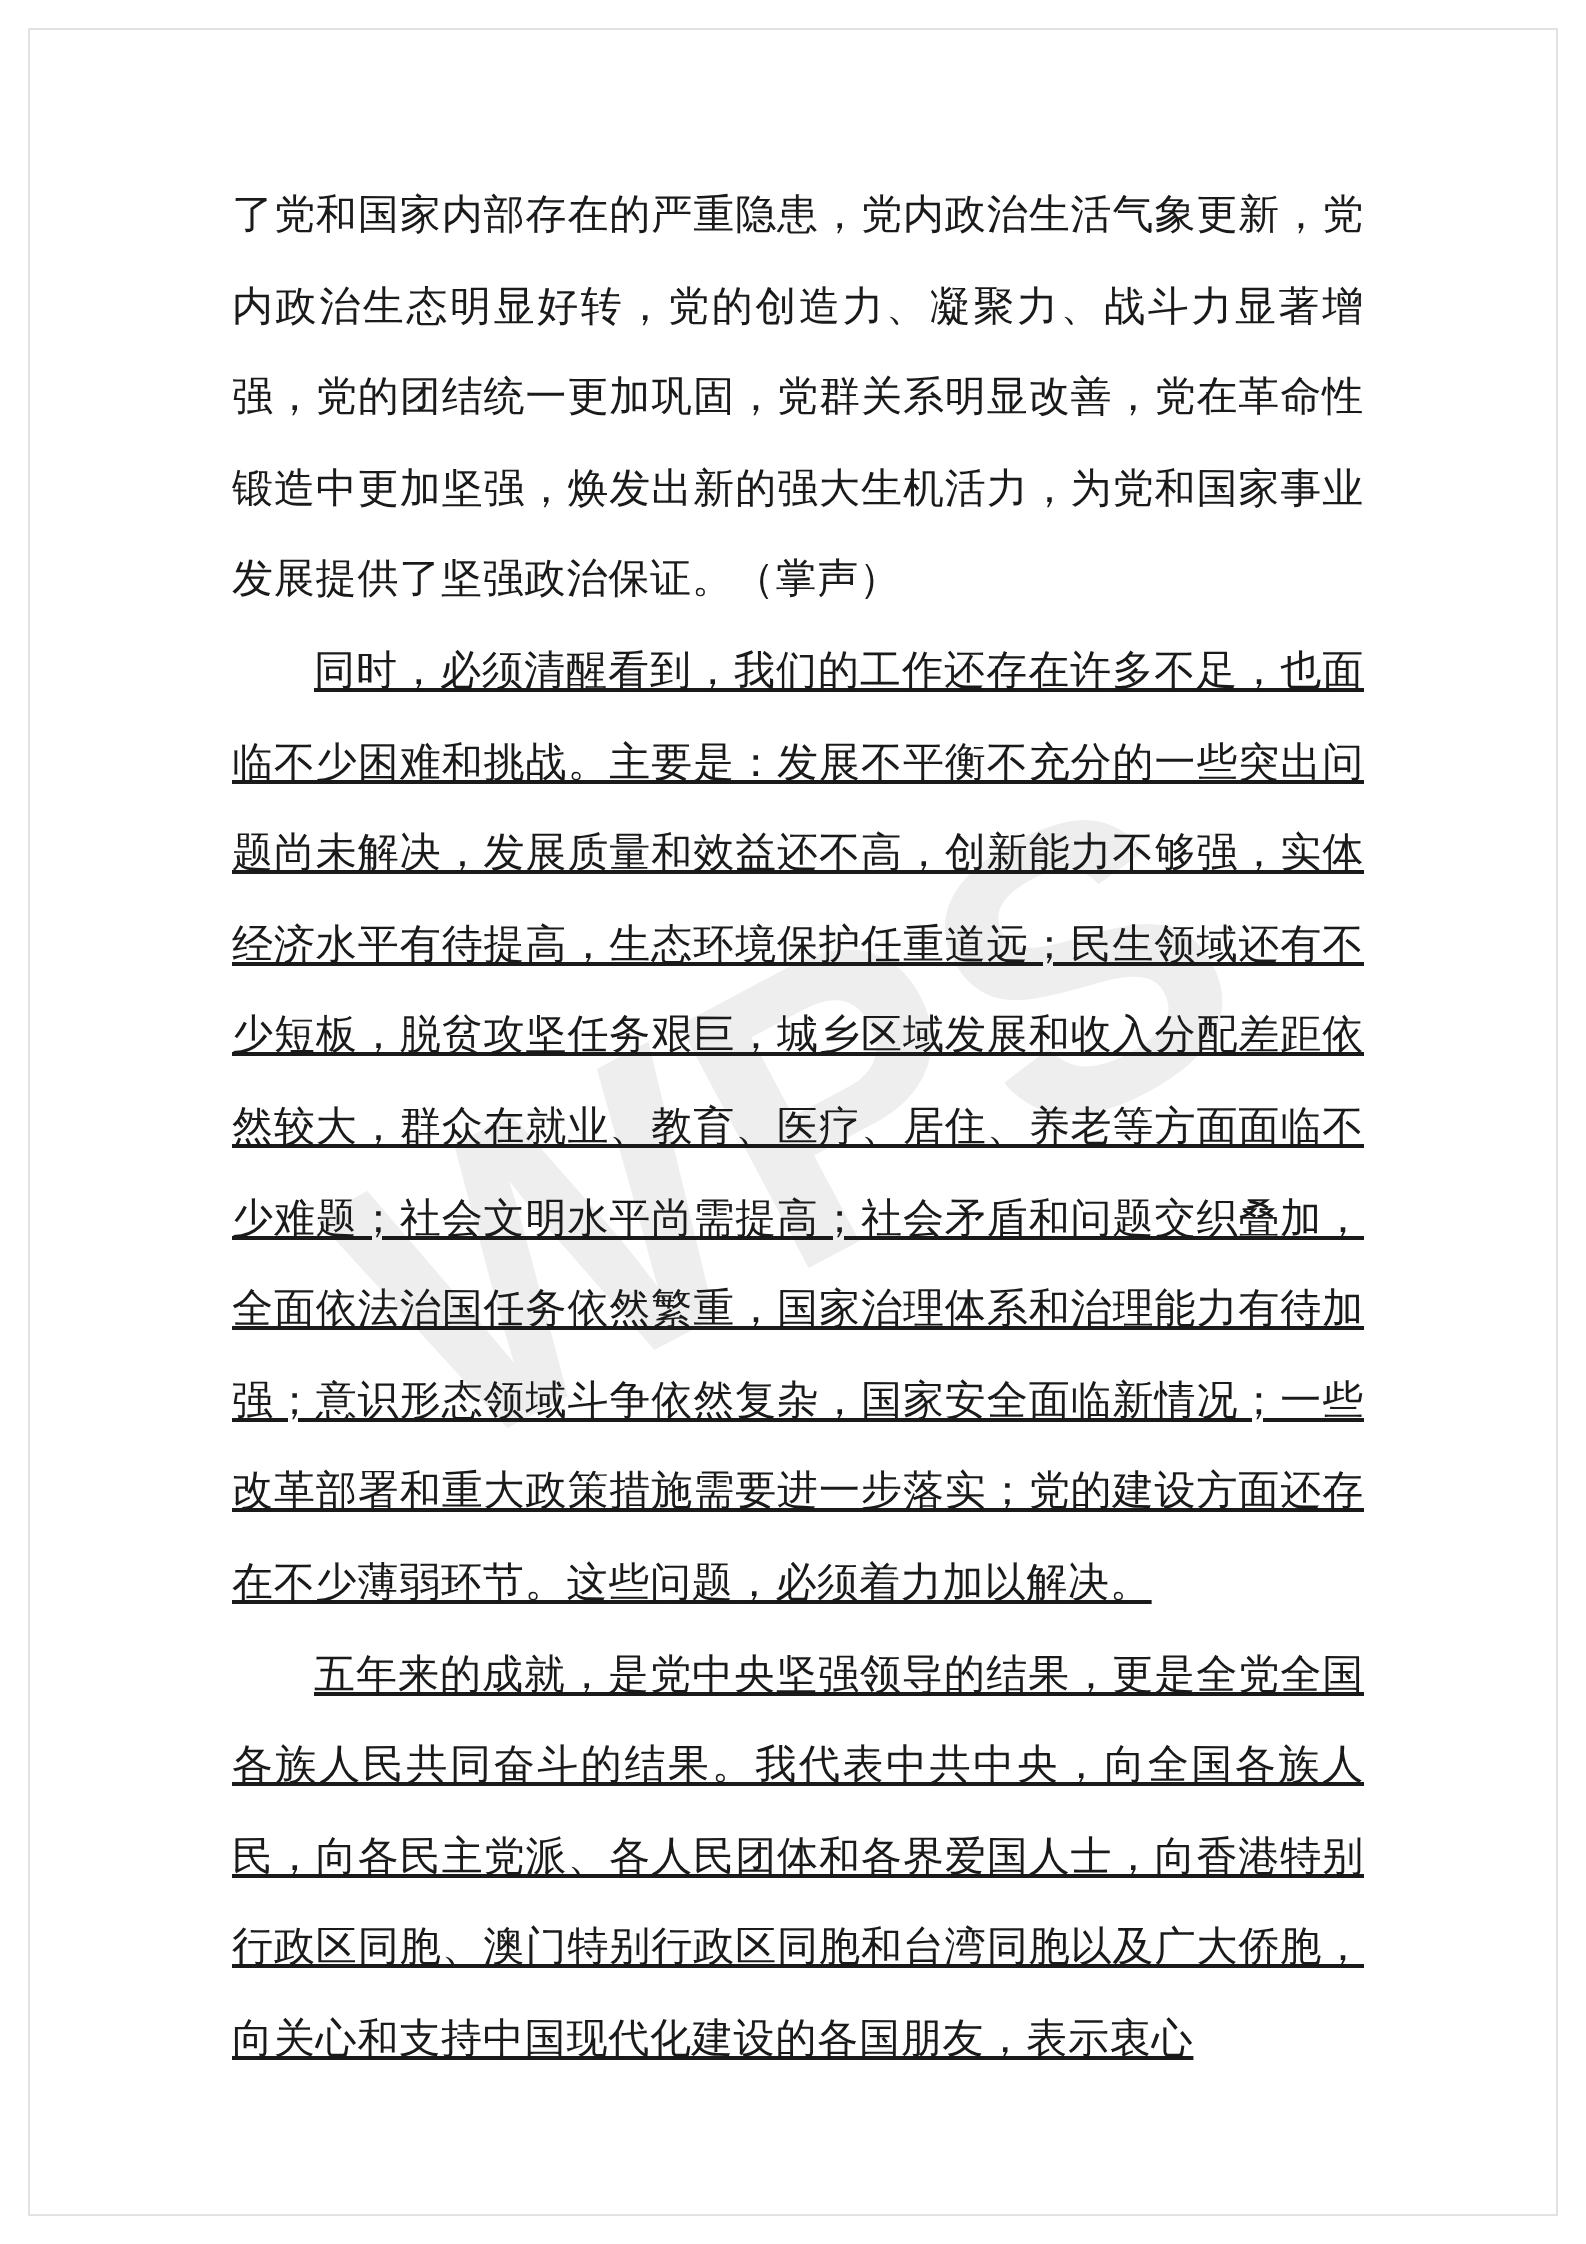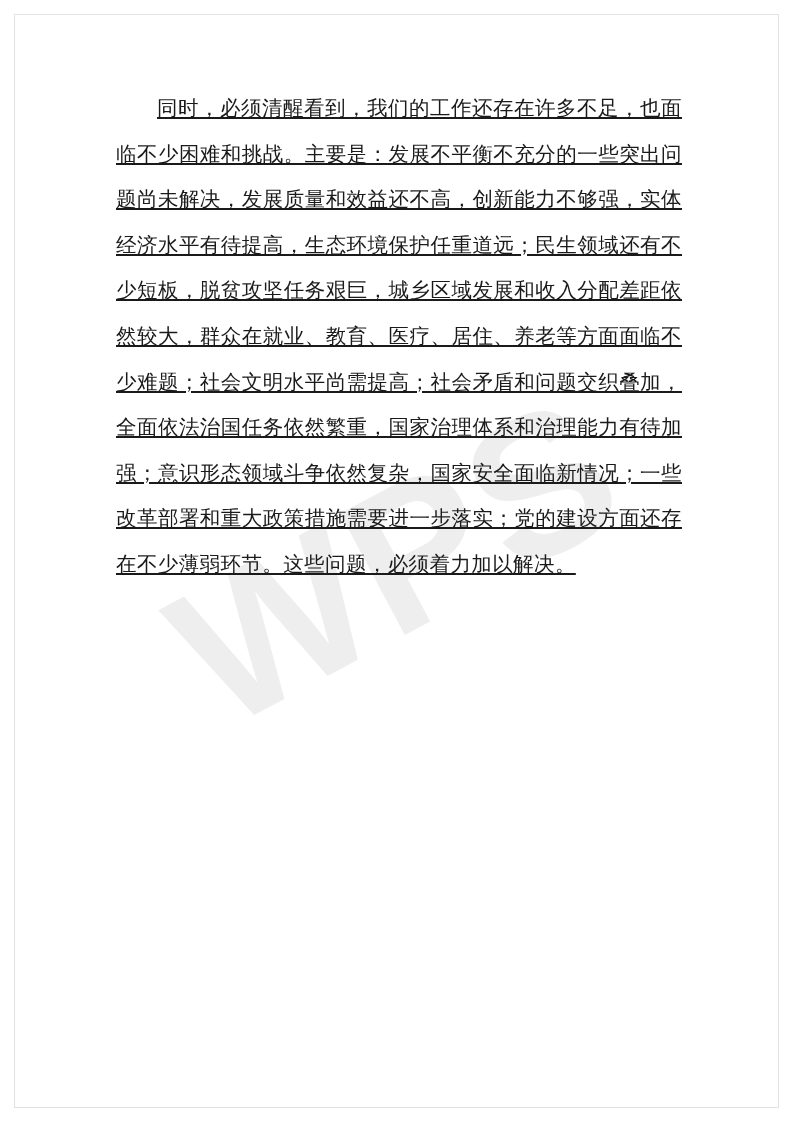--- a/index.html
+++ b/index.html
@@ -75,16 +75,18 @@
 
 <div class="page">
 
   <div class="page-border"></div>
 
   <div class="watermark">
     <span>WPS</span>
   </div>
 
   <div class="content">
+    <p class="para">了党和国家内部存在的严重隐患，党内政治生活气象更新，党内政治生态明显好转，党的创造力、凝聚力、战斗力显著增强，党的团结统一更加巩固，党群关系明显改善，党在革命性锻造中更加坚强，焕发出新的强大生机活力，为党和国家事业发展提供了坚强政治保证。（掌声）</p>
     <p class="para indent">同时，必须清醒看到，我们的工作还存在许多不足，也面临不少困难和挑战。主要是：发展不平衡不充分的一些突出问题尚未解决，发展质量和效益还不高，创新能力不够强，实体经济水平有待提高，生态环境保护任重道远；民生领域还有不少短板，脱贫攻坚任务艰巨，城乡区域发展和收入分配差距依然较大，群众在就业、教育、医疗、居住、养老等方面面临不少难题；社会文明水平尚需提高；社会矛盾和问题交织叠加，全面依法治国任务依然繁重，国家治理体系和治理能力有待加强；意识形态领域斗争依然复杂，国家安全面临新情况；一些改革部署和重大政策措施需要进一步落实；党的建设方面还存在不少薄弱环节。这些问题，必须着力加以解决。</p>
+    <p class="para indent">五年来的成就，是党中央坚强领导的结果，更是全党全国各族人民共同奋斗的结果。我代表中共中央，向全国各族人民，向各民主党派、各人民团体和各界爱国人士，向香港特别行政区同胞、澳门特别行政区同胞和台湾同胞以及广大侨胞，向关心和支持中国现代化建设的各国朋友，表示衷心</p>
   </div>
 
 </div>
 
 </body></html>

